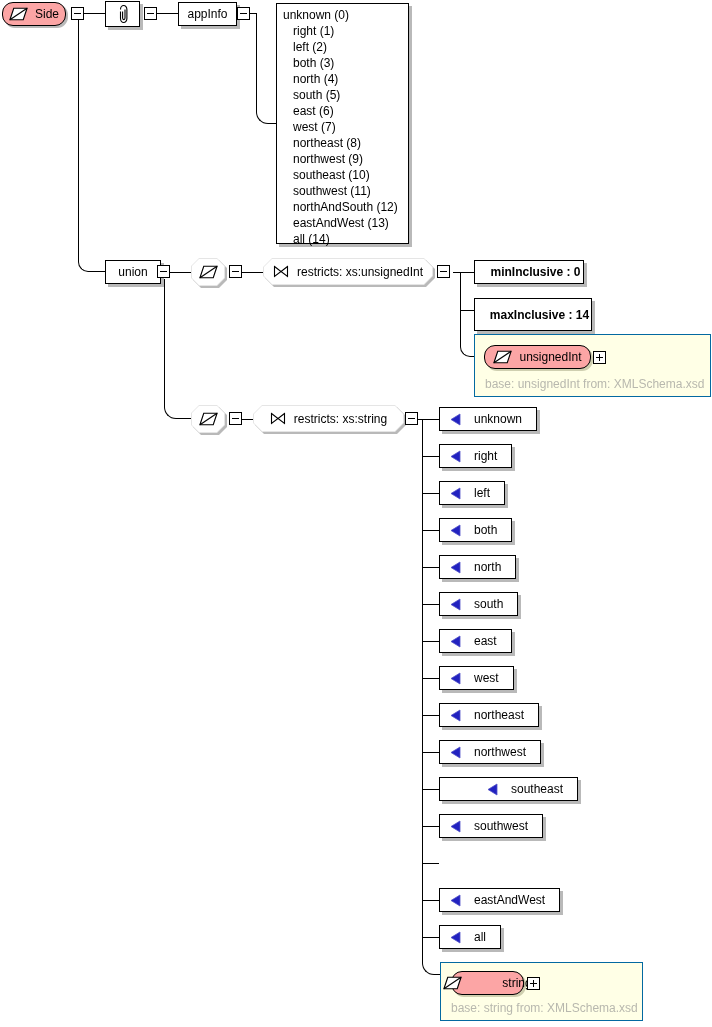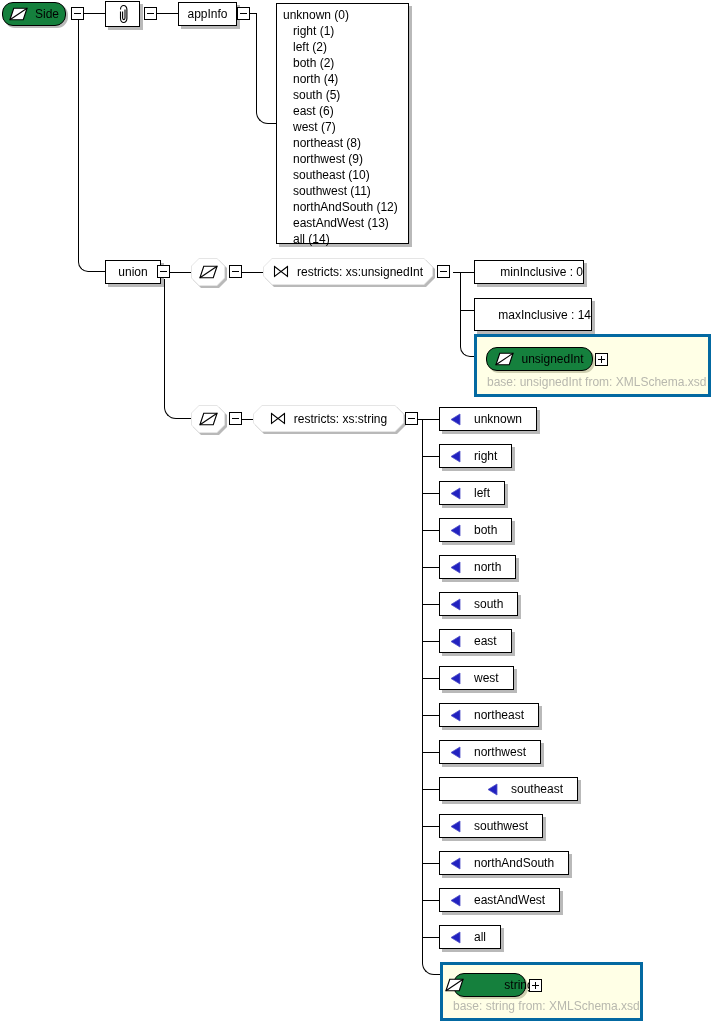--- a/index.html
+++ b/index.html
@@ -3,24 +3,24 @@
 <meta charset="utf-8">
 <title>Side simpleType schema diagram</title>
 <style>
   html,body{margin:0;padding:0;background:#fff;}
   .canvas{position:relative;width:712px;height:1027px;background:#fff;overflow:hidden;
           font-family:"Liberation Sans","DejaVu Sans",sans-serif;font-size:12px;color:#000;}
 
   
   .rbox{position:absolute;background:#fff;border:1px solid #000;box-sizing:border-box;
         box-shadow:3px 3px 0 #b9b9b9;display:flex;align-items:center;justify-content:center;}
-  .rbox.leftpad{justify-content:flex-end;padding-left:13px;}
-
-  
-  .pill{position:absolute;background:#15803d;border:1px solid #000;border-radius:11px;box-sizing:border-box;
+  .rbox.leftpad{justify-content:center;padding-left:13px;font-weight:bold;}
+
+  
+  .pill{position:absolute;background:#fca5a5;border:1px solid #000;border-radius:11px;box-sizing:border-box;
         box-shadow:2px 2px 0 #b9b9b9;display:flex;align-items:center;justify-content:center;gap:7px;height:24px;}
 
   
   .octwrap{position:absolute;filter:drop-shadow(2px 2px 0 #b9b9b9);}
   .oct{position:relative;background:#e5e5e5;
        clip-path:polygon(9px 0,calc(100% - 9px) 0,100% 9px,100% calc(100% - 9px),
                  calc(100% - 9px) 100%,9px 100%,0 calc(100% - 9px),0 9px);}
   .oct-in{position:absolute;inset:1px;background:#fff;
        clip-path:polygon(8px 0,calc(100% - 8px) 0,100% 8px,100% calc(100% - 8px),
                  calc(100% - 8px) 100%,8px 100%,0 calc(100% - 8px),0 8px);
@@ -41,21 +41,21 @@
   .listbox{position:absolute;background:#fff;border:1px solid #000;box-sizing:border-box;
            box-shadow:3px 3px 0 #b9b9b9;padding-top:3px;line-height:16px;}
   .enum-line{padding-left:16px;white-space:nowrap;}
   .enum-line.first{padding-left:6px;}
 
   
   .facet{position:absolute;left:439px;height:24px;background:#fff;border:1px solid #000;box-sizing:border-box;
          box-shadow:3px 3px 0 #b9b9b9;display:inline-flex;align-items:center;gap:13px;padding:0 14px 0 10px;white-space:nowrap;}
 
   
-  .note{position:absolute;background:#ffffe6;border:3px solid #0369a1;box-sizing:border-box;}
+  .note{position:absolute;background:#ffffe6;border:1px solid #0369a1;box-sizing:border-box;}
   .note .caption{position:absolute;left:10px;bottom:5px;color:#b8b8ae;white-space:nowrap;}
   .note .pill{position:absolute;box-shadow:2px 2px 0 #cfcfb0;}
 
   .icon{flex:0 0 auto;display:block;}
 </style>
 </head>
 <body>
 
 <div class="canvas">
 
@@ -117,21 +117,21 @@
 
   <div class="rbox" style="left:178px;top:2px;width:59px;height:24px;">
     <span>appInfo</span>
   </div>
   <div class="exp" style="left:237px;top:7px;"></div>
 
   <div class="listbox" style="left:276px;top:3px;width:133px;height:241px;">
     <div class="enum-line first">unknown (0)</div>
     <div class="enum-line">right (1)</div>
     <div class="enum-line">left (2)</div>
-    <div class="enum-line">both (2)</div>
+    <div class="enum-line">both (3)</div>
     <div class="enum-line">north (4)</div>
     <div class="enum-line">south (5)</div>
     <div class="enum-line">east (6)</div>
     <div class="enum-line">west (7)</div>
     <div class="enum-line">northeast (8)</div>
     <div class="enum-line">northwest (9)</div>
     <div class="enum-line">southeast (10)</div>
     <div class="enum-line">southwest (11)</div>
     <div class="enum-line">northAndSouth (12)</div>
     <div class="enum-line">eastAndWest (13)</div>
@@ -277,26 +277,20 @@
         <polygon points="10,1 10,12 1,6.5" fill="#2222c0" stroke="#5050c8" stroke-width="0.8"></polygon>
       </svg>
     <span>southeast</span>
   </div>
   <div class="facet" style="top:814px;">
     <svg class="icon" width="11" height="13" viewBox="0 0 11 13">
         <polygon points="10,1 10,12 1,6.5" fill="#2222c0" stroke="#5050c8" stroke-width="0.8"></polygon>
       </svg>
     <span>southwest</span>
   </div>
-  <div class="facet" style="top:851px;">
-    <svg class="icon" width="11" height="13" viewBox="0 0 11 13">
-        <polygon points="10,1 10,12 1,6.5" fill="#2222c0" stroke="#5050c8" stroke-width="0.8"></polygon>
-      </svg>
-    <span>northAndSouth</span>
-  </div>
   <div class="facet" style="top:888px;">
     <svg class="icon" width="11" height="13" viewBox="0 0 11 13">
         <polygon points="10,1 10,12 1,6.5" fill="#2222c0" stroke="#5050c8" stroke-width="0.8"></polygon>
       </svg>
     <span>eastAndWest</span>
   </div>
   <div class="facet" style="top:925px;">
     <svg class="icon" width="11" height="13" viewBox="0 0 11 13">
         <polygon points="10,1 10,12 1,6.5" fill="#2222c0" stroke="#5050c8" stroke-width="0.8"></polygon>
       </svg>

